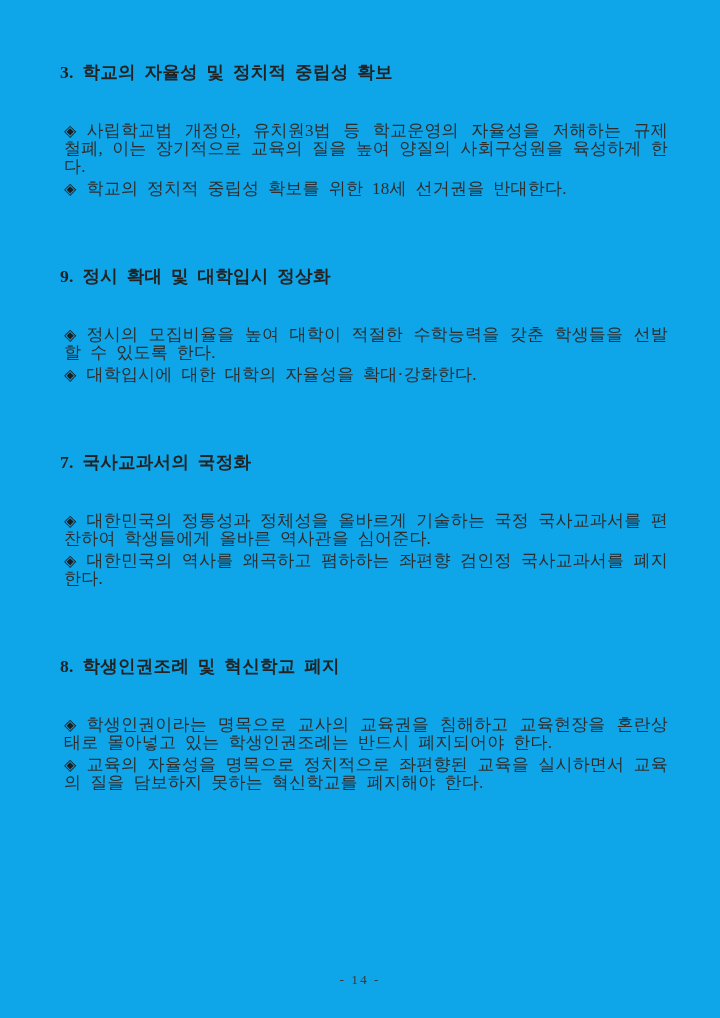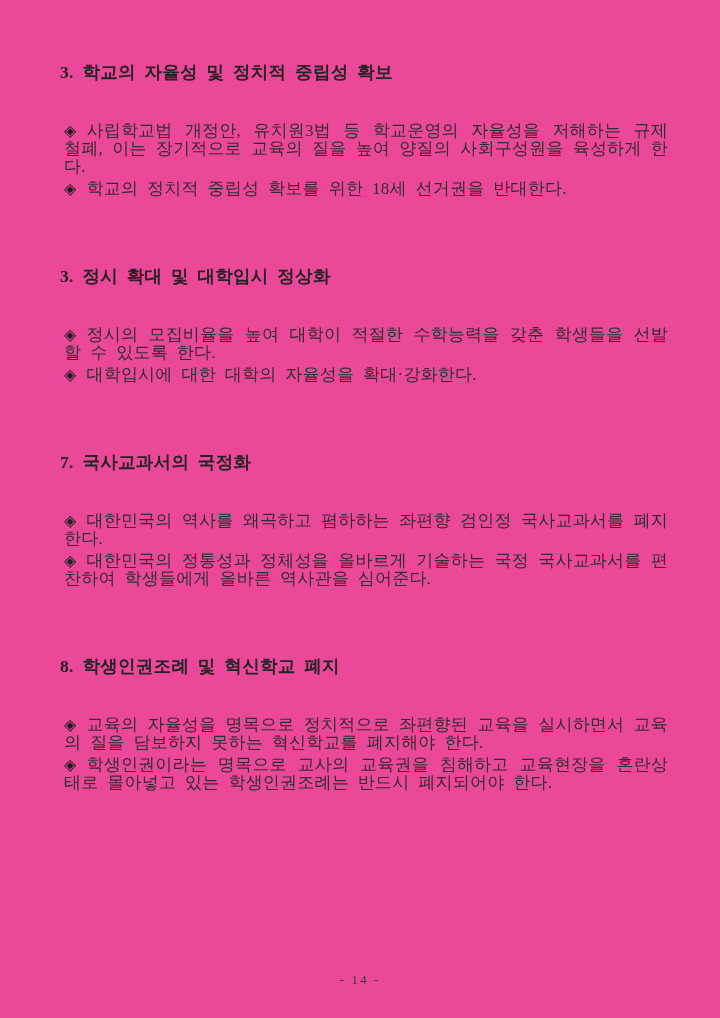--- a/index.html
+++ b/index.html
@@ -5,21 +5,21 @@
   html, body {
     margin: 0;
     padding: 0;
     background: #ffffff;
   }
   .page {
     position: relative;
     width: 720px;
     height: 1018px;
     margin: 0 auto;
-    background: #ec4899;
+    background: #0ea5e9;
     overflow: hidden;
     font-family: "Liberation Serif", "DejaVu Serif", serif;
     color: #2e2e2e;
     box-sizing: border-box;
   }
   .content {
     box-sizing: border-box;
     padding: 60px 48px 0 60px;
   }
   .section {
@@ -69,33 +69,33 @@
 <div class="page">
   <div class="content">
 
     <div class="section">
       <h2 class="section-heading">3. 학교의 자율성 및 정치적 중립성 확보</h2>
       <p class="bullet-para"><span class="bullet-marker">◈</span><span>사립학교법 개정안, 유치원3법 등 학교운영의 자율성을 저해하는 규제 철폐, 이는 장기적으로 교육의 질을 높여 양질의 사회구성원을 육성하게 한다.</span></p>
       <p class="bullet-para"><span class="bullet-marker">◈</span><span>학교의 정치적 중립성 확보를 위한 18세 선거권을 반대한다.</span></p>
     </div>
 
     <div class="section">
-      <h2 class="section-heading">3. 정시 확대 및 대학입시 정상화</h2>
+      <h2 class="section-heading">9. 정시 확대 및 대학입시 정상화</h2>
       <p class="bullet-para"><span class="bullet-marker">◈</span><span>정시의 모집비율을 높여 대학이 적절한 수학능력을 갖춘 학생들을 선발할 수 있도록 한다.</span></p>
       <p class="bullet-para"><span class="bullet-marker">◈</span><span>대학입시에 대한 대학의 자율성을 확대·강화한다.</span></p>
     </div>
 
     <div class="section">
       <h2 class="section-heading">7. 국사교과서의 국정화</h2>
+      <p class="bullet-para"><span class="bullet-marker">◈</span><span>대한민국의 정통성과 정체성을 올바르게 기술하는 국정 국사교과서를 편찬하여 학생들에게 올바른 역사관을 심어준다.</span></p>
       <p class="bullet-para"><span class="bullet-marker">◈</span><span>대한민국의 역사를 왜곡하고 폄하하는 좌편향 검인정 국사교과서를 폐지한다.</span></p>
-      <p class="bullet-para"><span class="bullet-marker">◈</span><span>대한민국의 정통성과 정체성을 올바르게 기술하는 국정 국사교과서를 편찬하여 학생들에게 올바른 역사관을 심어준다.</span></p>
     </div>
 
     <div class="section">
       <h2 class="section-heading">8. 학생인권조례 및 혁신학교 폐지</h2>
+      <p class="bullet-para"><span class="bullet-marker">◈</span><span>학생인권이라는 명목으로 교사의 교육권을 침해하고 교육현장을 혼란상태로 몰아넣고 있는 학생인권조례는 반드시 폐지되어야 한다.</span></p>
       <p class="bullet-para"><span class="bullet-marker">◈</span><span>교육의 자율성을 명목으로 정치적으로 좌편향된 교육을 실시하면서 교육의 질을 담보하지 못하는 혁신학교를 폐지해야 한다.</span></p>
-      <p class="bullet-para"><span class="bullet-marker">◈</span><span>학생인권이라는 명목으로 교사의 교육권을 침해하고 교육현장을 혼란상태로 몰아넣고 있는 학생인권조례는 반드시 폐지되어야 한다.</span></p>
     </div>
 
   </div>
 
   <div class="page-footer">- 14 -</div>
 </div>
 
 </body></html>

